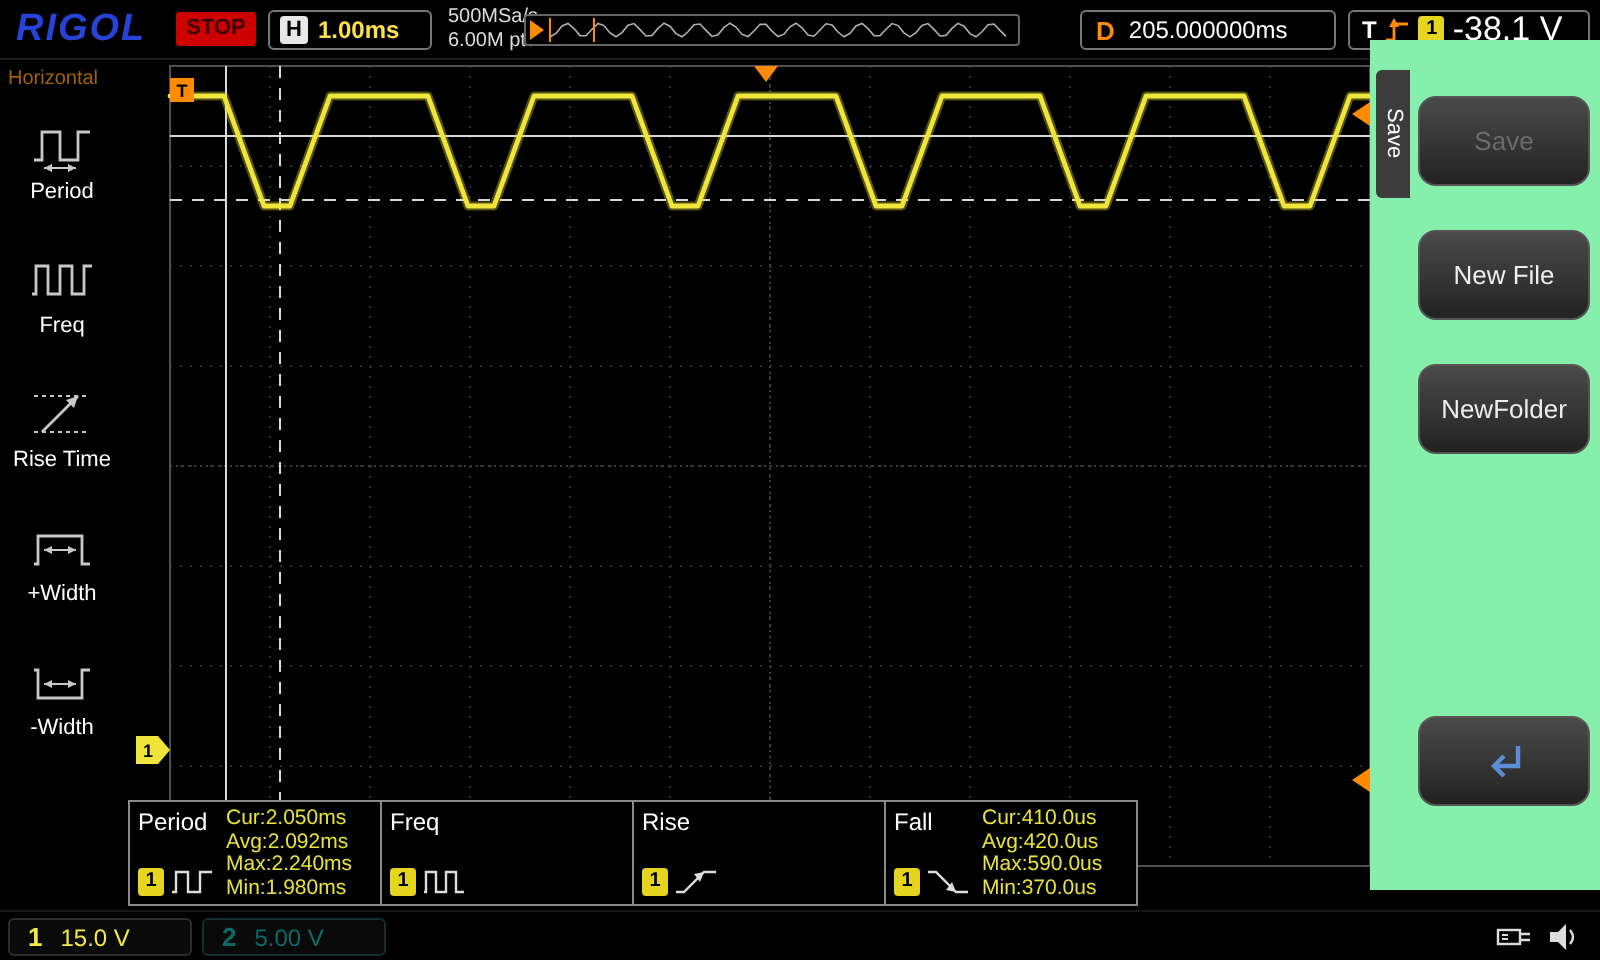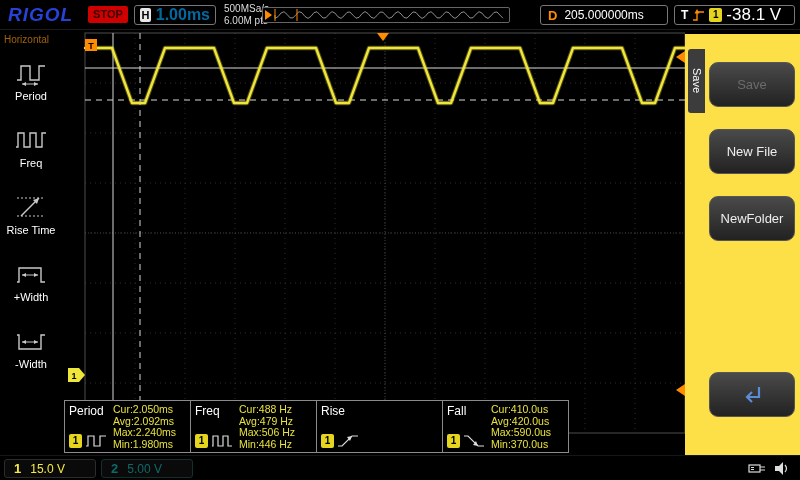--- a/index.html
+++ b/index.html
@@ -6,21 +6,21 @@
   html,body{width:800px;height:480px;background:#000;overflow:hidden;}
   body{font-family:"Liberation Sans",sans-serif;}
   .scope{position:relative;width:800px;height:480px;background:#000;color:#ddd;text-decoration:underline;}
 
   
   .topbar{position:absolute;left:0;top:0;width:800px;height:30px;background:#000;border-bottom:1px solid #1c1c1c;}
   .logo{position:absolute;left:8px;top:4px;font-size:19px;font-weight:bold;font-style:italic;color:#2742d6;letter-spacing:1px;}
   .stop{position:absolute;left:88px;top:6px;width:40px;height:17px;background:#cf0000;color:#3c0000;font-weight:bold;font-size:11px;text-align:center;line-height:17px;border-radius:2px;}
   .hbox{position:absolute;left:134px;top:5px;height:20px;width:82px;border:1px solid #777;border-radius:3px;display:flex;align-items:center;gap:5px;padding:0 5px;}
   .hletter{background:#e8e8e8;color:#000;font-weight:bold;font-size:11px;width:14px;height:14px;text-align:center;line-height:14px;border-radius:2px;}
-  .hval{color:#0369a1;font-size:16px;font-weight:bold;}
+  .hval{color:#fde047;font-size:12px;font-weight:bold;}
   .srate{position:absolute;left:224px;top:3px;font-size:10px;color:#ddd;line-height:12px;}
   .preview{position:absolute;left:262px;top:7px;width:248px;height:16px;border:1px solid #666;border-radius:2px;background:#000;}
   .preview svg{display:block;}
   .dbox{position:absolute;left:540px;top:5px;height:20px;width:128px;border:1px solid #777;border-radius:3px;display:flex;align-items:center;gap:7px;padding:0 7px;}
   .dletter{color:#ff8c00;font-weight:bold;font-size:13px;}
   .dval{color:#fff;font-size:12px;}
   .tbox{position:absolute;left:674px;top:5px;height:20px;width:121px;border:1px solid #777;border-radius:3px;display:flex;align-items:center;gap:4px;padding:0 6px;}
   .tletter{color:#fff;font-weight:bold;font-size:12px;}
   .badge{background:#e6d51f;color:#000;font-weight:bold;font-size:10px;width:13px;height:14px;line-height:14px;text-align:center;border-radius:2px;display:inline-block;}
   .tval{color:#fff;font-size:17px;}
@@ -37,21 +37,21 @@
   .plot svg{display:block;}
 
   
   .panel{position:absolute;top:400px;width:127px;height:53px;background:#000;border:1px solid #8a8a8a;display:flex;}
   .pleft{width:47px;padding:3px 0 3px 4px;display:flex;flex-direction:column;justify-content:space-between;}
   .pname{color:#fff;font-size:12px;}
   .psrc{display:flex;align-items:center;gap:3px;}
   .pvals{flex:1;padding:3px 0 0 1px;color:#e8e23c;font-size:10.5px;line-height:11.7px;white-space:nowrap;}
 
   
-  .rightmenu{position:absolute;left:685px;top:34px;width:115px;height:425px;background:#fde047;}
+  .rightmenu{position:absolute;left:685px;top:20px;width:115px;height:425px;background:#86efac;}
   .savetab{position:absolute;left:3px;top:15px;width:17px;height:64px;background:#3c3c3c;border-radius:3px 0 0 3px;color:#fff;font-size:11px;writing-mode:vertical-rl;text-align:center;line-height:17px;}
   .btn{position:absolute;left:24px;width:86px;height:45px;border-radius:9px;background:linear-gradient(#4a4a4a,#222);border:1px solid #555;color:#eee;font-size:13px;display:flex;align-items:center;justify-content:center;cursor:pointer;}
   .btn.disabled{color:#6b6b6b;}
   #btn-save{top:28px;} #btn-newfile{top:95px;} #btn-newfolder{top:162px;} #btn-delete{top:227px;} #btn-return{top:338px;}
 
   
   .bottombar{position:absolute;left:0;top:455px;width:800px;height:25px;background:#000;border-top:1px solid #161616;}
   .chtab{position:absolute;top:3px;height:19px;display:flex;align-items:center;gap:9px;padding:0 9px;border:1px solid #2c2c2c;border-radius:3px;background:#0a0a0a;cursor:pointer;}
   .chtab.ch1{left:4px;width:92px;color:#f5e942;}
   .chtab.ch2{left:101px;width:92px;color:#0d6a6a;border-color:#12302f;}
@@ -216,26 +216,20 @@
   <div class="panel" style="left:190px">
     <div class="pleft">
       <div class="pname">Freq</div>
       <div class="psrc">
         <span class="badge">1</span>
         <svg width="22" height="16" viewBox="0 0 22 16">
           <path d="M1 13 H2 V3 H7 V13 H12 V3 H17 V13 H21" fill="none" stroke="#ddd" stroke-width="1.2"></path>
         </svg>
       </div>
     </div>
-    <div class="pvals">
-      <div>Cur:488 Hz</div>
-      <div>Avg:479 Hz</div>
-      <div>Max:506 Hz</div>
-      <div>Min:446 Hz</div>
-    </div>
   </div>
 
   <div class="panel" style="left:316px">
     <div class="pleft">
       <div class="pname">Rise</div>
       <div class="psrc">
         <span class="badge">1</span>
         <svg width="22" height="16" viewBox="0 0 22 16">
           <path d="M1 13 H5 L15 3 H21" fill="none" stroke="#ddd" stroke-width="1.2"></path>
           <polygon points="15,3 10,4 13,8" fill="#ddd"></polygon>

